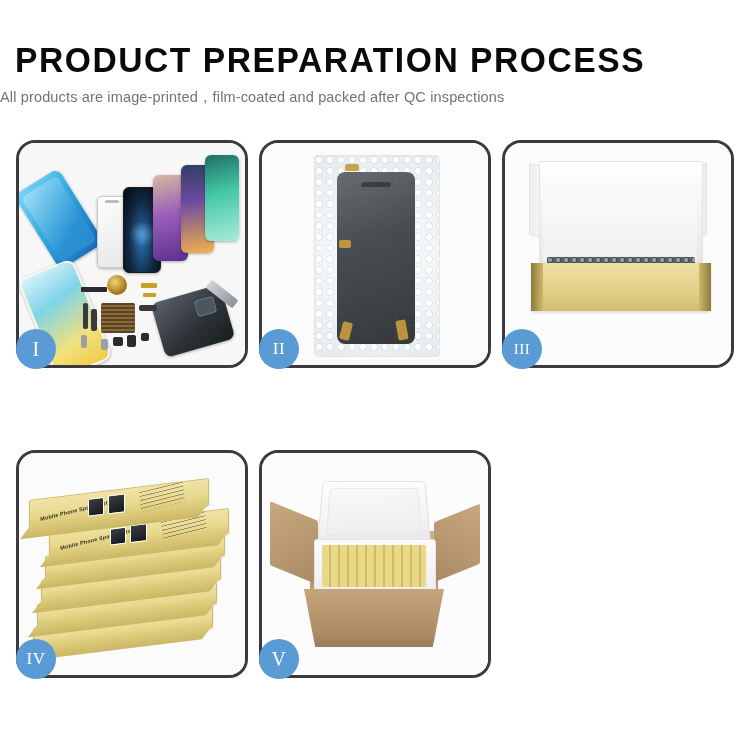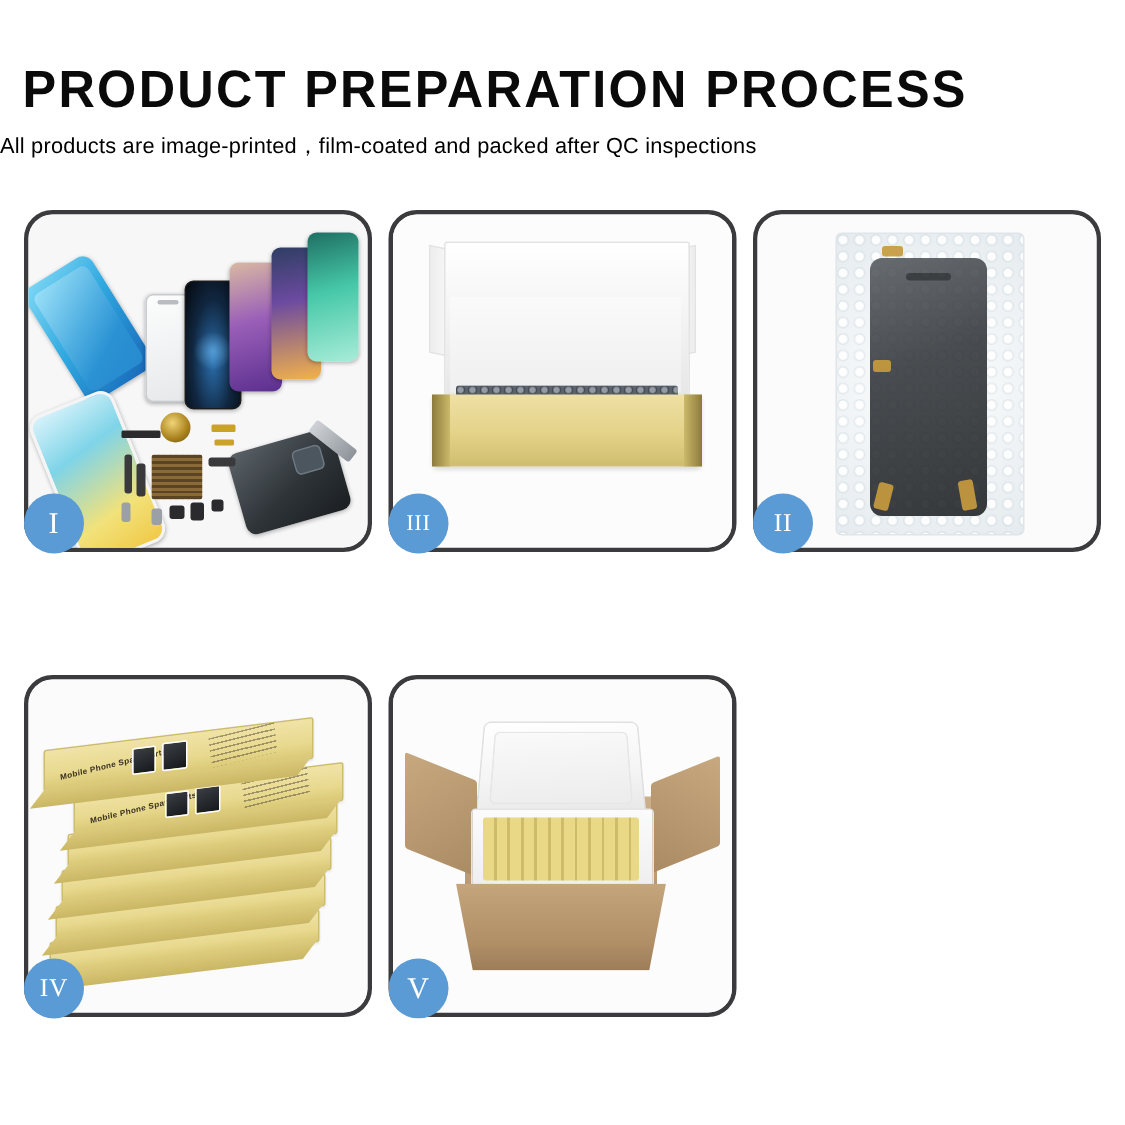--- a/index.html
+++ b/index.html
@@ -39,21 +39,21 @@
     line-height: 1.05;
     transform: scaleX(0.96);
   }
   .subtitle {
     margin: 0;
     padding-top: 9px;
     font-family: "Liberation Sans", sans-serif;
     font-size: 14.5px;
     font-weight: 400;
     letter-spacing: 0.15px;
-    color: #000000;
+    color: #737373;
   }
 
   
   .grid {
     position: absolute;
     top: 140px;
     left: 16px;
     width: 718px;
     display: grid;
     grid-template-columns: repeat(3, 232px);
@@ -428,42 +428,42 @@
         <div class="chip dark" style="left:94px;top:194px;width:10px;height:9px;border-radius:2px;"></div>
         <div class="chip dark" style="left:108px;top:192px;width:9px;height:12px;border-radius:2px;"></div>
         <div class="chip dark" style="left:122px;top:190px;width:8px;height:8px;border-radius:2px;"></div>
         <div class="chip silver" style="left:62px;top:192px;width:6px;height:13px;border-radius:2px;"></div>
         <div class="tool"></div>
       </div>
       <div class="badge">I</div>
     </div>
 
     <div class="panel">
-      <div class="panel-inner p3">
-        <div class="lid-flap-l"></div>
-        <div class="lid-flap-r"></div>
-        <div class="lid-back"></div>
-        <div class="foam-liner"></div>
-        <div class="bubble-fill"></div>
-        <div class="box-body"></div>
-      </div>
-      <div class="badge xwide">III</div>
-    </div>
-
-    <div class="panel">
       <div class="panel-inner p2">
         <div class="bubble-bag">
           <div class="screen-inside"></div>
           <div class="flex-tab" style="left:30px;top:8px;width:14px;height:7px;"></div>
           <div class="flex-tab" style="left:24px;top:84px;width:12px;height:8px;"></div>
           <div class="flex-tab" style="left:26px;top:166px;width:10px;height:18px;transform:rotate(14deg);"></div>
           <div class="flex-tab" style="left:82px;top:164px;width:10px;height:20px;transform:rotate(-10deg);"></div>
         </div>
       </div>
       <div class="badge wide">II</div>
+    </div>
+
+    <div class="panel">
+      <div class="panel-inner p3">
+        <div class="lid-flap-l"></div>
+        <div class="lid-flap-r"></div>
+        <div class="lid-back"></div>
+        <div class="foam-liner"></div>
+        <div class="bubble-fill"></div>
+        <div class="box-body"></div>
+      </div>
+      <div class="badge xwide">III</div>
     </div>
 
     <div class="panel">
       <div class="panel-inner p4">
         <div class="stack">
 
           <div class="sbox" style="left:6px;top:150px;width:178px;height:20px;transform:skewY(-7deg);">
               <div class="side"></div>
             </div>
           <div class="sbox" style="left:10px;top:126px;width:178px;height:20px;transform:skewY(-7deg);">

